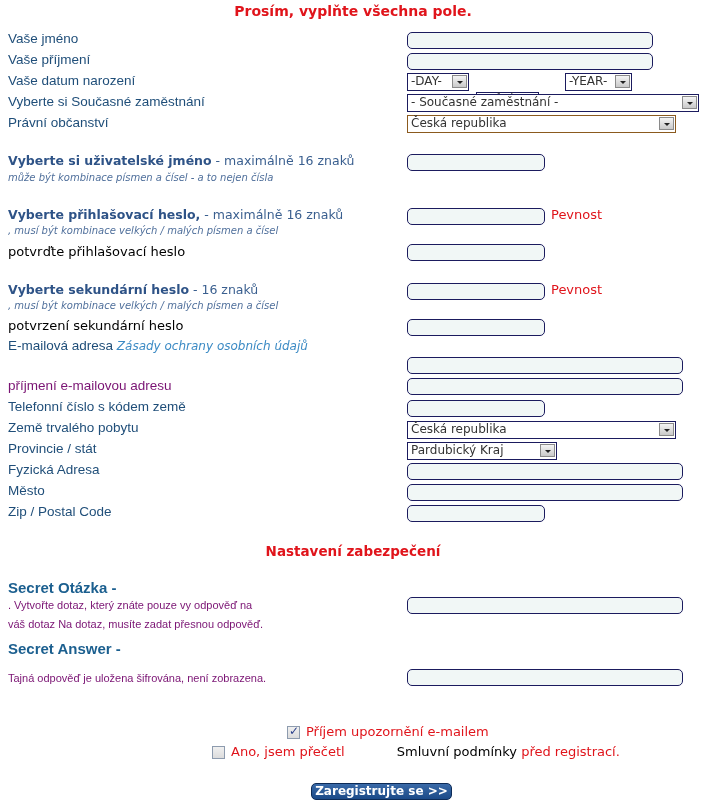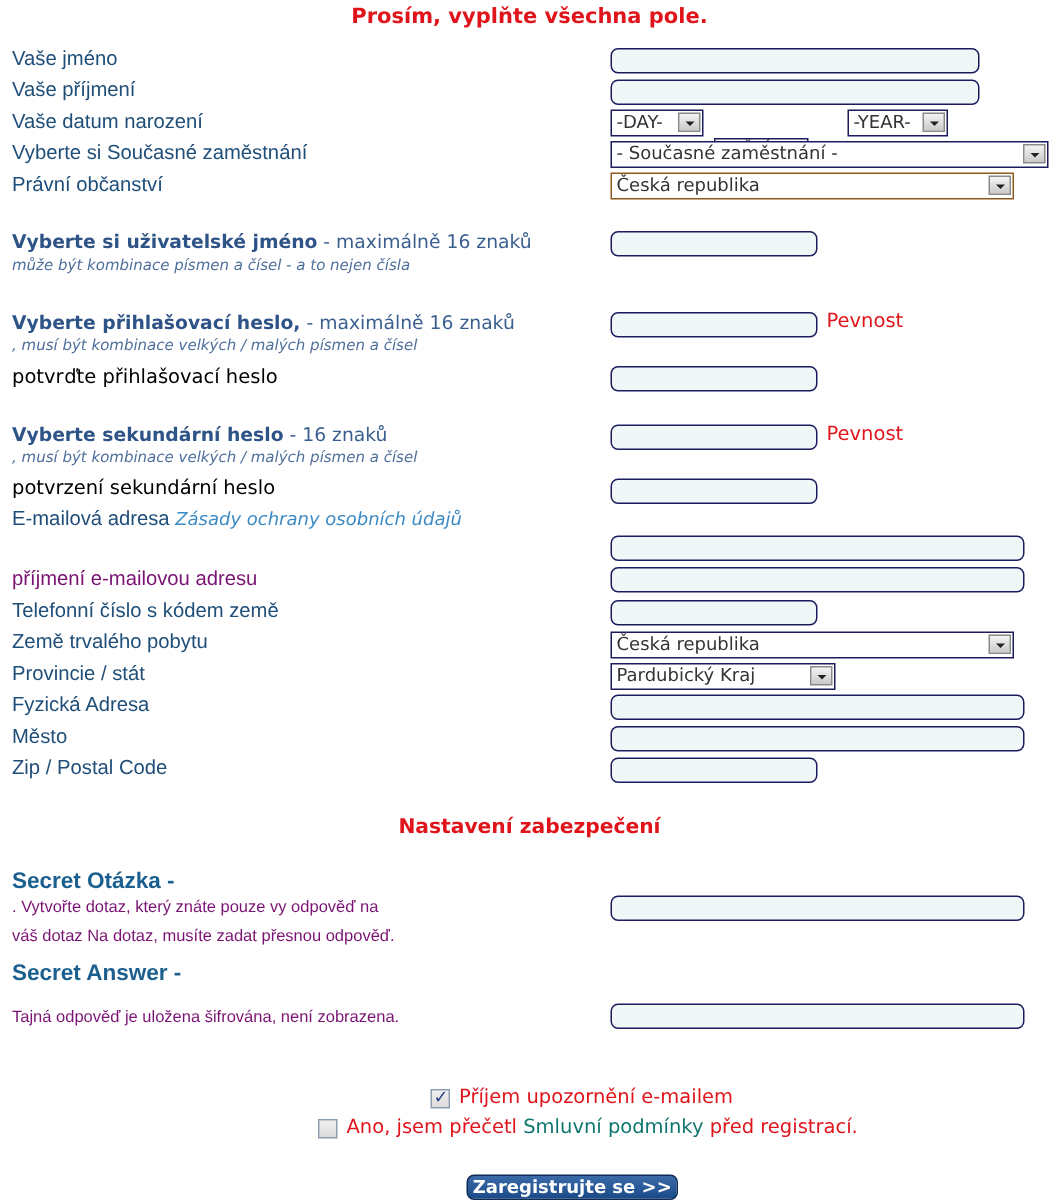--- a/index.html
+++ b/index.html
@@ -8,21 +8,21 @@
   .abs { position: absolute; white-space: nowrap; }
   .title-red { color: #e0141b; font-size: 14px; font-weight: bold; font-family: "DejaVu Sans", sans-serif; }
   .lbl { color: #1f4e79; font-size: 13.5px; font-family: "Liberation Sans", sans-serif; }
   .lbl-purple { color: #000000; font-size: 13px; font-family: "DejaVu Sans", sans-serif; }
   .lbl-purple-cond { color: #7a1373; font-size: 13.5px; font-family: "Liberation Sans", sans-serif; }
   .bold-lbl { color: #3a5f8f; font-size: 12.5px; font-family: "DejaVu Sans", sans-serif; }
   .bold-lbl b { font-weight: bold; color: #2e5387; text-align: center; }
   .hint { color: #4f6f9b; font-size: 10px; font-style: italic; font-family: "DejaVu Sans", sans-serif; }
   .hint-blue { color: #3b8ac4; font-size: 12px; font-style: italic; font-family: "DejaVu Sans", sans-serif; }
   .red { color: #e0141b; font-size: 13px; font-family: "DejaVu Sans", sans-serif; }
-  .link-blue { color: #0f766e; }
+  .link-blue { color: #000000; margin-left: 48px; }
   .sec-head { color: #1b5f8f; font-size: 15px; font-weight: bold; font-family: "Liberation Sans", sans-serif; }
   .sec-text { color: #7a1373; font-size: 11px; font-family: "Liberation Sans", sans-serif; }
 
   .inp { position: absolute; height: 17px; border: 1.5px solid #1b1b5e; border-radius: 5px; background: #f1f7f6; padding: 0 4px; font-size: 12px; outline: none; }
   .sel { position: absolute; height: 18px; border: 1.5px solid #1b1b5e; background: #fff; font-size: 12px; font-family: "DejaVu Sans", sans-serif; color: #333; padding-left: 3px; line-height: 15px; }
   .sel.orange { border-color: #8b5a1e; }
   .sel .val { display: inline-block; }
   .sel .arrow { position: absolute; right: 1px; top: 1px; width: 15px; height: 13px; background: linear-gradient(#f4f4f4, #c9c9c9); border: 1px solid #8a8a8a; }
   .sel .arrow::after { content: ""; position: absolute; left: 4px; top: 5px; border-left: 3px solid transparent; border-right: 3px solid transparent; border-top: 3px solid #222; }
 

